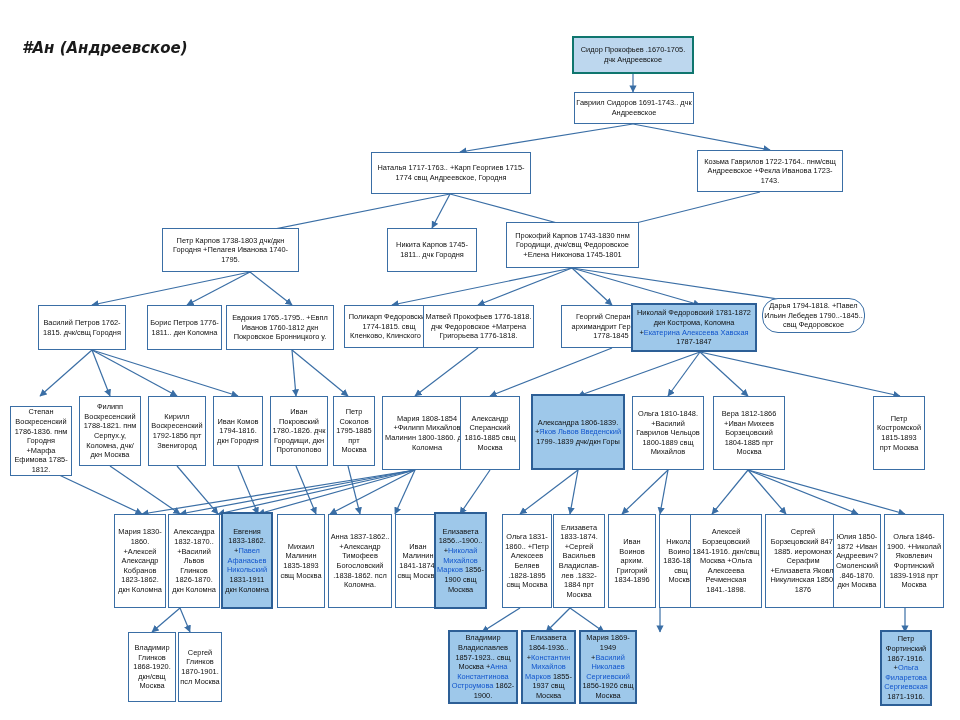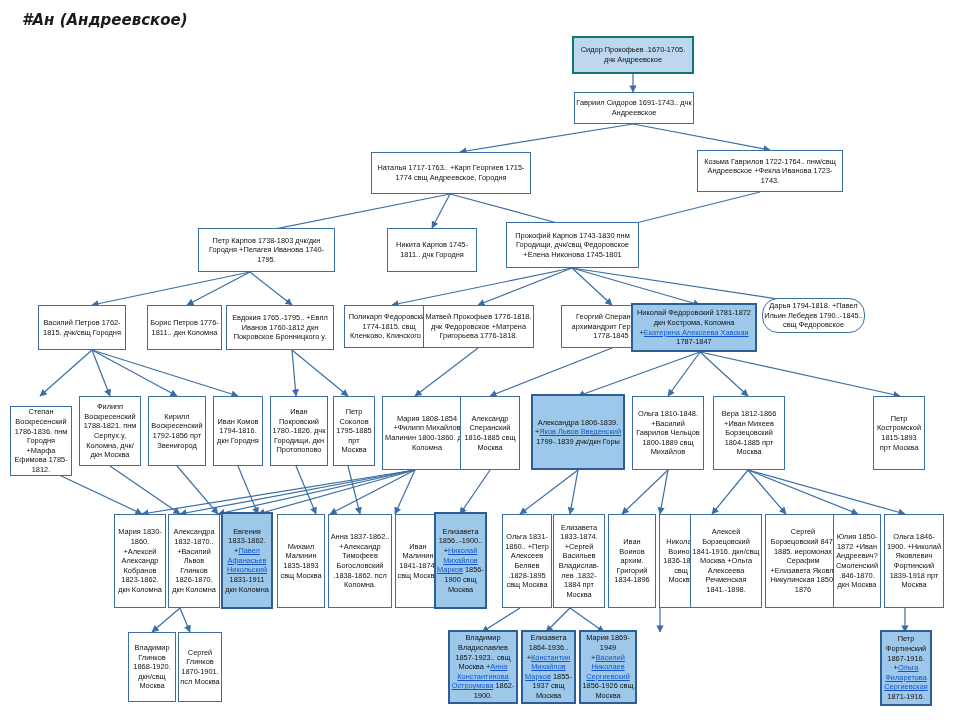--- a/index.html
+++ b/index.html
@@ -1,20 +1,20 @@
 <!DOCTYPE html>
 <html><head>
 <meta charset="utf-8">
 <style>
   html,body{margin:0;padding:0;background:#ffffff;}
   body{font-family:"Liberation Sans","DejaVu Sans",sans-serif;}
   #page{position:relative;width:960px;height:720px;background:#ffffff;overflow:hidden;}
   #edges{position:absolute;left:0;top:0;width:960px;height:720px;pointer-events:none;}
   .title{
-    position:absolute;left:22px;top:11px;
+    position:absolute;left:22px;top:39px;
     font-family:"DejaVu Sans",sans-serif;
     font-style:italic;font-weight:600;font-size:15px;color:#1a1a1a;
     white-space:nowrap;
   }
   .node{
     position:absolute;
     box-sizing:border-box;
     border:1px solid #3a6ea5;
     background:#ffffff;
     color:#101010;
@@ -31,21 +31,21 @@
   }
   .node .inner{width:100%;}
   .node.hl{
     background:#9ec8ea;
     border:2px solid #2d5f96;
   }
   .node.root{
     background:#bdd7ee;
     border:2px solid #0f766e;
   }
-  .node .lnk{color:#1155cc;text-decoration:underline;}
+  .node .lnk{color:#1155cc;}
 </style>
 </head>
 <body>
 
 <div id="page">
 
   <svg id="edges" viewBox="0 0 960 720">
     <defs>
       <marker id="ar" markerWidth="7" markerHeight="7" refX="5.5" refY="3" orient="auto" markerUnits="strokeWidth">
         <path d="M0,0 L6,3 L0,6 z" fill="#3a6ea5"></path>
@@ -138,21 +138,21 @@
     <span class="inner">Гавриил Сидоров 1691-1743.. дчк Андреевское</span>
   </div>
 
   <div class="node" style="left:371px;top:152px;width:160px;height:42px;">
     <span class="inner">Наталья 1717-1763.. +Карп Георгиев 1715-1774 свщ Андреевское, Городня</span>
   </div>
   <div class="node" style="left:697px;top:150px;width:146px;height:42px;">
     <span class="inner">Козьма Гаврилов 1722-1764.. пнм/свщ Андреевское +Фекла Иванова 1723-1743.</span>
   </div>
 
-  <div class="node" style="left:162px;top:228px;width:137px;height:44px;margin-left:36px;">
+  <div class="node" style="left:162px;top:228px;width:137px;height:44px;">
     <span class="inner">Петр Карпов 1738-1803 дчк/дкн Городня +Пелагея Иванова 1740-1795.</span>
   </div>
   <div class="node" style="left:387px;top:228px;width:90px;height:44px;">
     <span class="inner">Никита Карпов 1745-1811.. дчк Городня</span>
   </div>
   <div class="node" style="left:506px;top:222px;width:133px;height:46px;">
     <span class="inner">Прокофий Карпов 1743-1830 пнм Городищи, дчк/свщ Федоровское +Елена Никонова 1745-1801</span>
   </div>
 
   <div class="node" style="left:38px;top:305px;width:88px;height:45px;">

